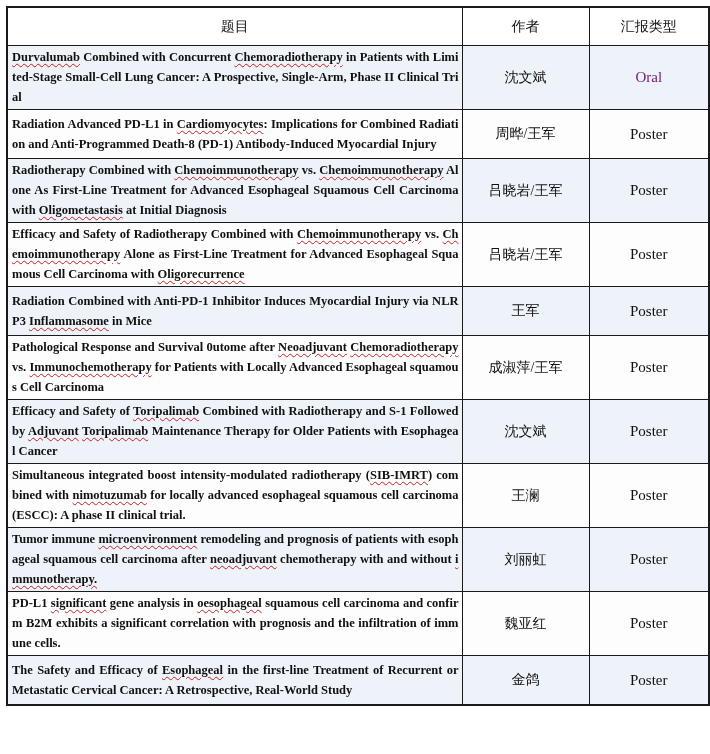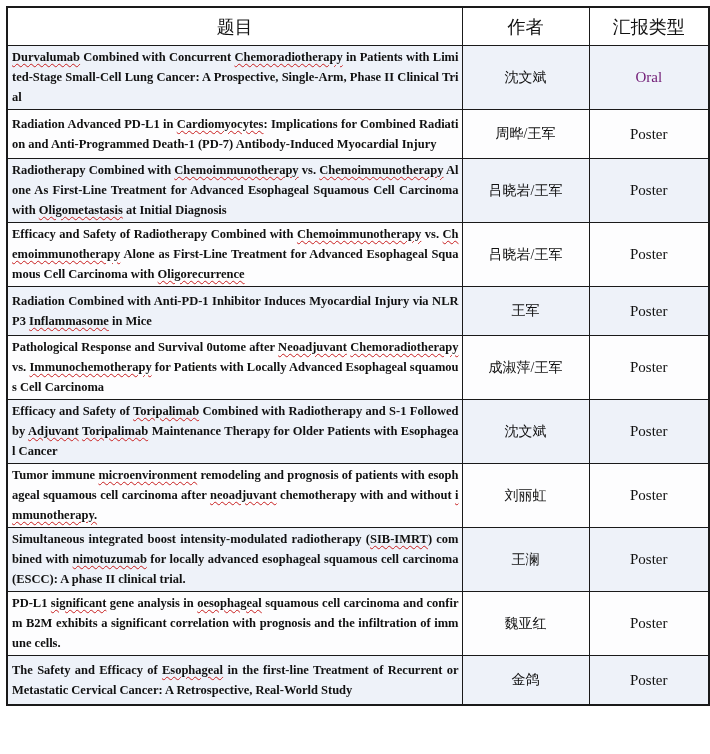--- a/index.html
+++ b/index.html
@@ -1,20 +1,20 @@
 <!DOCTYPE html>
 <html><head>
 <meta charset="utf-8">
 <style>
   html,body{margin:0;padding:0;background:#ffffff;}
   body{width:710px;height:754px;overflow:hidden;font-family:"Liberation Serif",serif;color:#111111;}
   .table-wrap{padding:6px 0 0 6px;}
   table.program{border-collapse:collapse;width:702px;table-layout:fixed;border:2px solid #1a1a1a;}
   table.program th, table.program td{border:1px solid #1a1a1a;vertical-align:middle;}
-  thead th{height:37px;font-weight:normal;font-size:18px;text-align:center;background:#ffffff;padding:0;}
+  thead th{height:37px;font-weight:normal;font-size:14px;text-align:center;background:#ffffff;padding:0;}
   tbody tr:nth-child(odd) td{background:#eef2f9;}
   tbody tr:nth-child(even) td{background:#fdfdfe;}
   td.title-cell{
     font-weight:bold;font-size:12.5px;line-height:20px;
     text-align:justify;text-justify:inter-word;word-break:break-all;
     padding:1px 3px 2px 4px;vertical-align:middle;margin-top:28px;
   }
   td.author-cell{text-align:center;font-size:14px;padding:15px 2px;}
   td.type-cell{text-align:center;font-size:15px;padding:0 2px;}
   .sq{
@@ -42,21 +42,21 @@
         <th>汇报类型</th>
       </tr>
     </thead>
     <tbody>
         <tr>
           <td class="title-cell"><span class="sq">Durvalumab</span><span> Combined with Concurrent </span><span class="sq">Chemoradiotherapy</span><span> in Patients with Limited-Stage Small-Cell Lung Cancer: A Prospective, Single-Arm, Phase II Clinical Trial</span></td>
           <td class="author-cell">沈文斌</td>
           <td class="type-cell" style="color: #701a75;">Oral</td>
         </tr>
         <tr>
-          <td class="title-cell"><span>Radiation Advanced PD-L1 in </span><span class="sq">Cardiomyocytes</span><span>: Implications for Combined Radiation and Anti-Programmed Death-1 (PD-7) Antibody-Induced Myocardial Injury</span></td>
+          <td class="title-cell"><span>Radiation Advanced PD-L1 in </span><span class="sq">Cardiomyocytes</span><span>: Implications for Combined Radiation and Anti-Programmed Death-8 (PD-1) Antibody-Induced Myocardial Injury</span></td>
           <td class="author-cell">周晔/王军</td>
           <td class="type-cell" style="color: rgb(17, 17, 17);">Poster</td>
         </tr>
         <tr>
           <td class="title-cell"><span>Radiotherapy Combined with </span><span class="sq">Chemoimmunotherapy</span><span> vs. </span><span class="sq">Chemoimmunotherapy</span><span> Alone As First-Line Treatment for Advanced Esophageal Squamous Cell Carcinoma with </span><span class="sq">Oligometastasis</span><span> at Initial Diagnosis</span></td>
           <td class="author-cell">吕晓岩/王军</td>
           <td class="type-cell" style="color: rgb(17, 17, 17);">Poster</td>
         </tr>
         <tr>
           <td class="title-cell"><span>Efficacy and Safety of Radiotherapy Combined with </span><span class="sq">Chemoimmunotherapy</span><span> vs. </span><span class="sq">Chemoimmunotherapy</span><span> Alone as First-Line Treatment for Advanced Esophageal Squamous Cell Carcinoma with </span><span class="sq">Oligorecurrence</span></td>
@@ -72,27 +72,27 @@
           <td class="title-cell"><span>Pathological Response and Survival 0utome after </span><span class="sq">Neoadjuvant</span><span> </span><span class="sq">Chemoradiotherapy</span><span> vs. </span><span class="sq">Immunochemotherapy</span><span> for Patients with Locally Advanced Esophageal squamous Cell Carcinoma</span></td>
           <td class="author-cell">成淑萍/王军</td>
           <td class="type-cell" style="color: rgb(17, 17, 17);">Poster</td>
         </tr>
         <tr>
           <td class="title-cell"><span>Efficacy and Safety of </span><span class="sq">Toripalimab</span><span> Combined with Radiotherapy and S-1 Followed by </span><span class="sq">Adjuvant</span><span> </span><span class="sq">Toripalimab</span><span> Maintenance Therapy for Older Patients with Esophageal Cancer</span></td>
           <td class="author-cell">沈文斌</td>
           <td class="type-cell" style="color: rgb(17, 17, 17);">Poster</td>
         </tr>
         <tr>
-          <td class="title-cell"><span>Tumor immune </span><span class="sq">microenvironment</span><span> remodeling and prognosis of patients with esophageal squamous cell carcinoma after </span><span class="sq">neoadjuvant</span><span> chemotherapy with and without </span><span class="sq">immunotherapy.</span></td>
-          <td class="author-cell">刘丽虹</td>
+          <td class="title-cell"><span>Simultaneous integrated boost intensity-modulated radiotherapy (</span><span class="sq">SIB-IMRT</span><span>) combined with </span><span class="sq">nimotuzumab</span><span> for locally advanced esophageal squamous cell carcinoma (ESCC): A phase II clinical trial.</span></td>
+          <td class="author-cell">王澜</td>
           <td class="type-cell" style="color: rgb(17, 17, 17);">Poster</td>
         </tr>
         <tr>
-          <td class="title-cell"><span>Simultaneous integrated boost intensity-modulated radiotherapy (</span><span class="sq">SIB-IMRT</span><span>) combined with </span><span class="sq">nimotuzumab</span><span> for locally advanced esophageal squamous cell carcinoma (ESCC): A phase II clinical trial.</span></td>
-          <td class="author-cell">王澜</td>
+          <td class="title-cell"><span>Tumor immune </span><span class="sq">microenvironment</span><span> remodeling and prognosis of patients with esophageal squamous cell carcinoma after </span><span class="sq">neoadjuvant</span><span> chemotherapy with and without </span><span class="sq">immunotherapy.</span></td>
+          <td class="author-cell">刘丽虹</td>
           <td class="type-cell" style="color: rgb(17, 17, 17);">Poster</td>
         </tr>
         <tr>
           <td class="title-cell"><span>PD-L1 </span><span class="sq">significant</span><span> gene analysis in </span><span class="sq">oesophageal</span><span> squamous cell carcinoma and confirm B2M exhibits a significant correlation with prognosis and the infiltration of immune cells.</span></td>
           <td class="author-cell">魏亚红</td>
           <td class="type-cell" style="color: rgb(17, 17, 17);">Poster</td>
         </tr>
         <tr>
           <td class="title-cell"><span>The Safety and Efficacy of </span><span class="sq">Esophageal</span><span> in the first-line Treatment of Recurrent or Metastatic Cervical Cancer: A Retrospective, Real-World Study</span></td>
           <td class="author-cell">金鸽</td>

